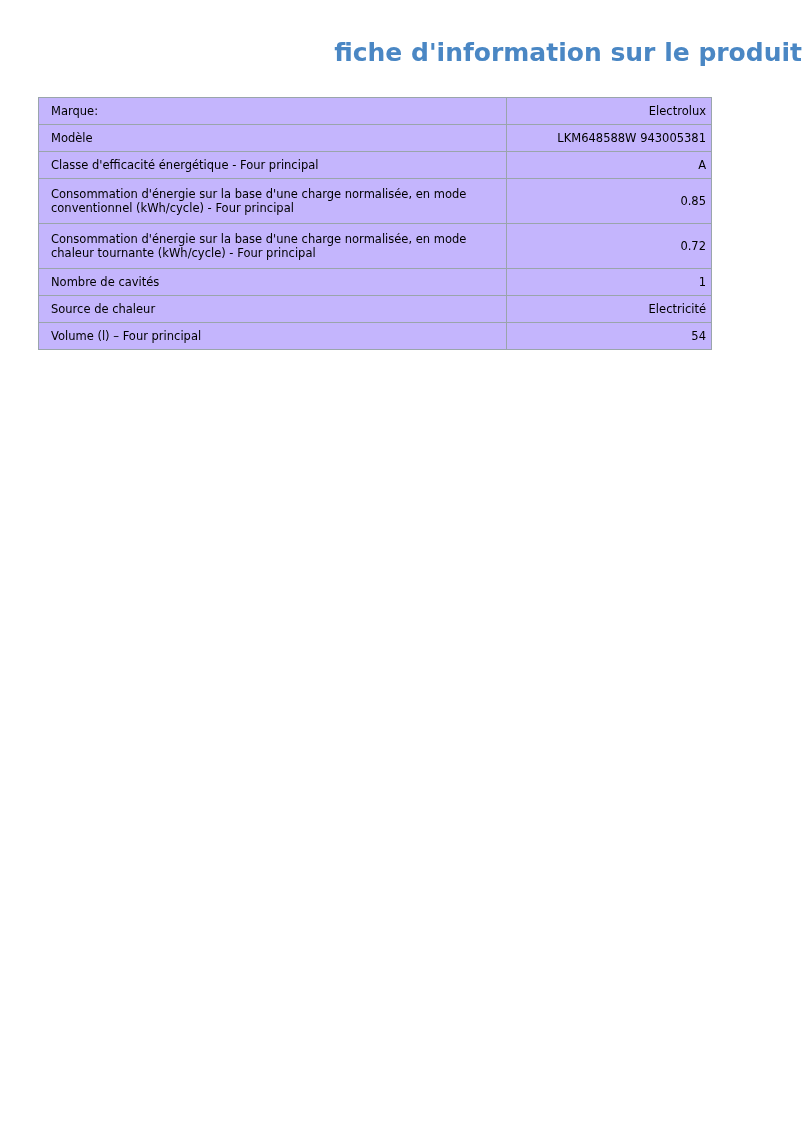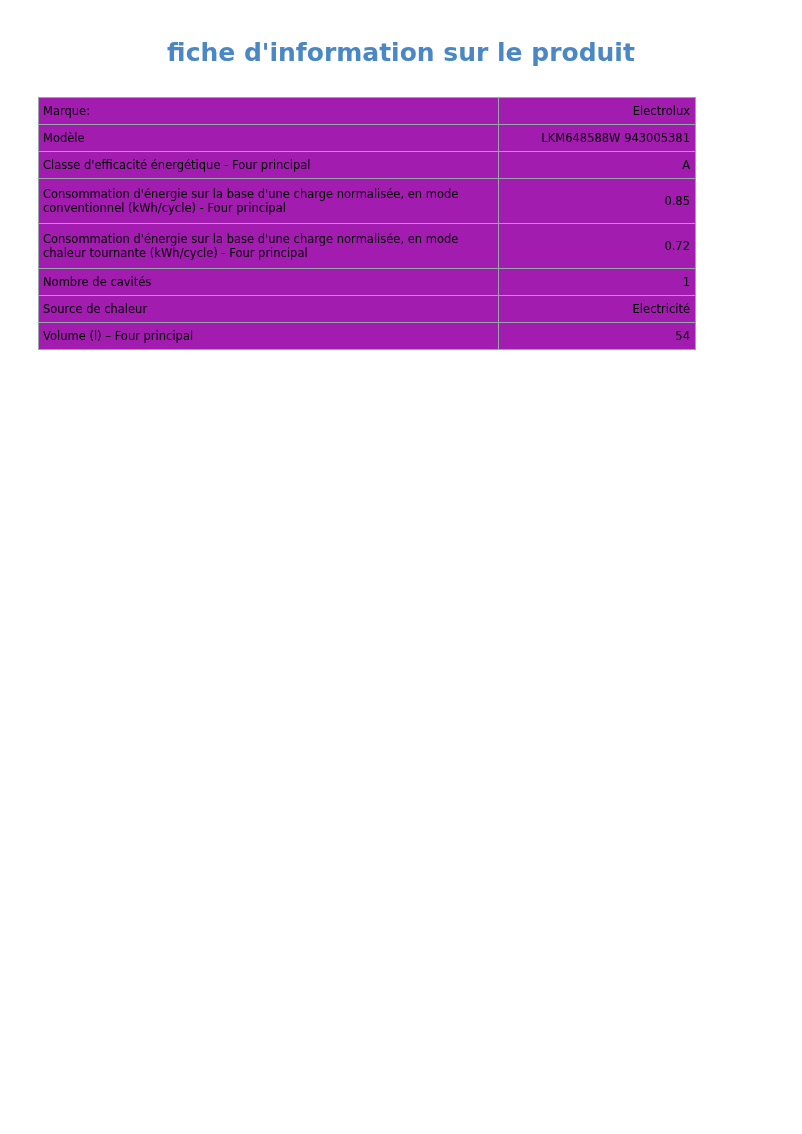--- a/index.html
+++ b/index.html
@@ -20,42 +20,42 @@
     top: 0;
     left: 0;
     width: 802px;
     height: 1134px;
   }
   .doc-title {
     position: absolute;
     top: 38px;
     left: 0;
     width: 802px;
-    text-align: center;
+    text-align: right;
     font-size: 25px;
     font-weight: bold;
     color: #4a87c4;
     letter-spacing: 0px;
   }
   .spec-table {
     position: absolute;
     top: 97px;
     left: 38px;
     width: 638px;
     border-collapse: collapse;
     table-layout: fixed;
   }
   .spec-table td {
     border: 1px solid #9aa5ab;
     font-size: 11.5px;
     line-height: 14px;
-    padding: 6px 5px 6px 4px;
+    padding: 6px 5px 6px 12px;
     vertical-align: middle;
     color: #000000;
-    background: #a21caf;
+    background: #c4b5fd;
   }
   .spec-table td.label {
     width: 450px;
   }
   .spec-table td.value {
     width: 187px;
     text-align: right;
   }
   .spec-table tr.tall td {
     padding-top: 8px;

